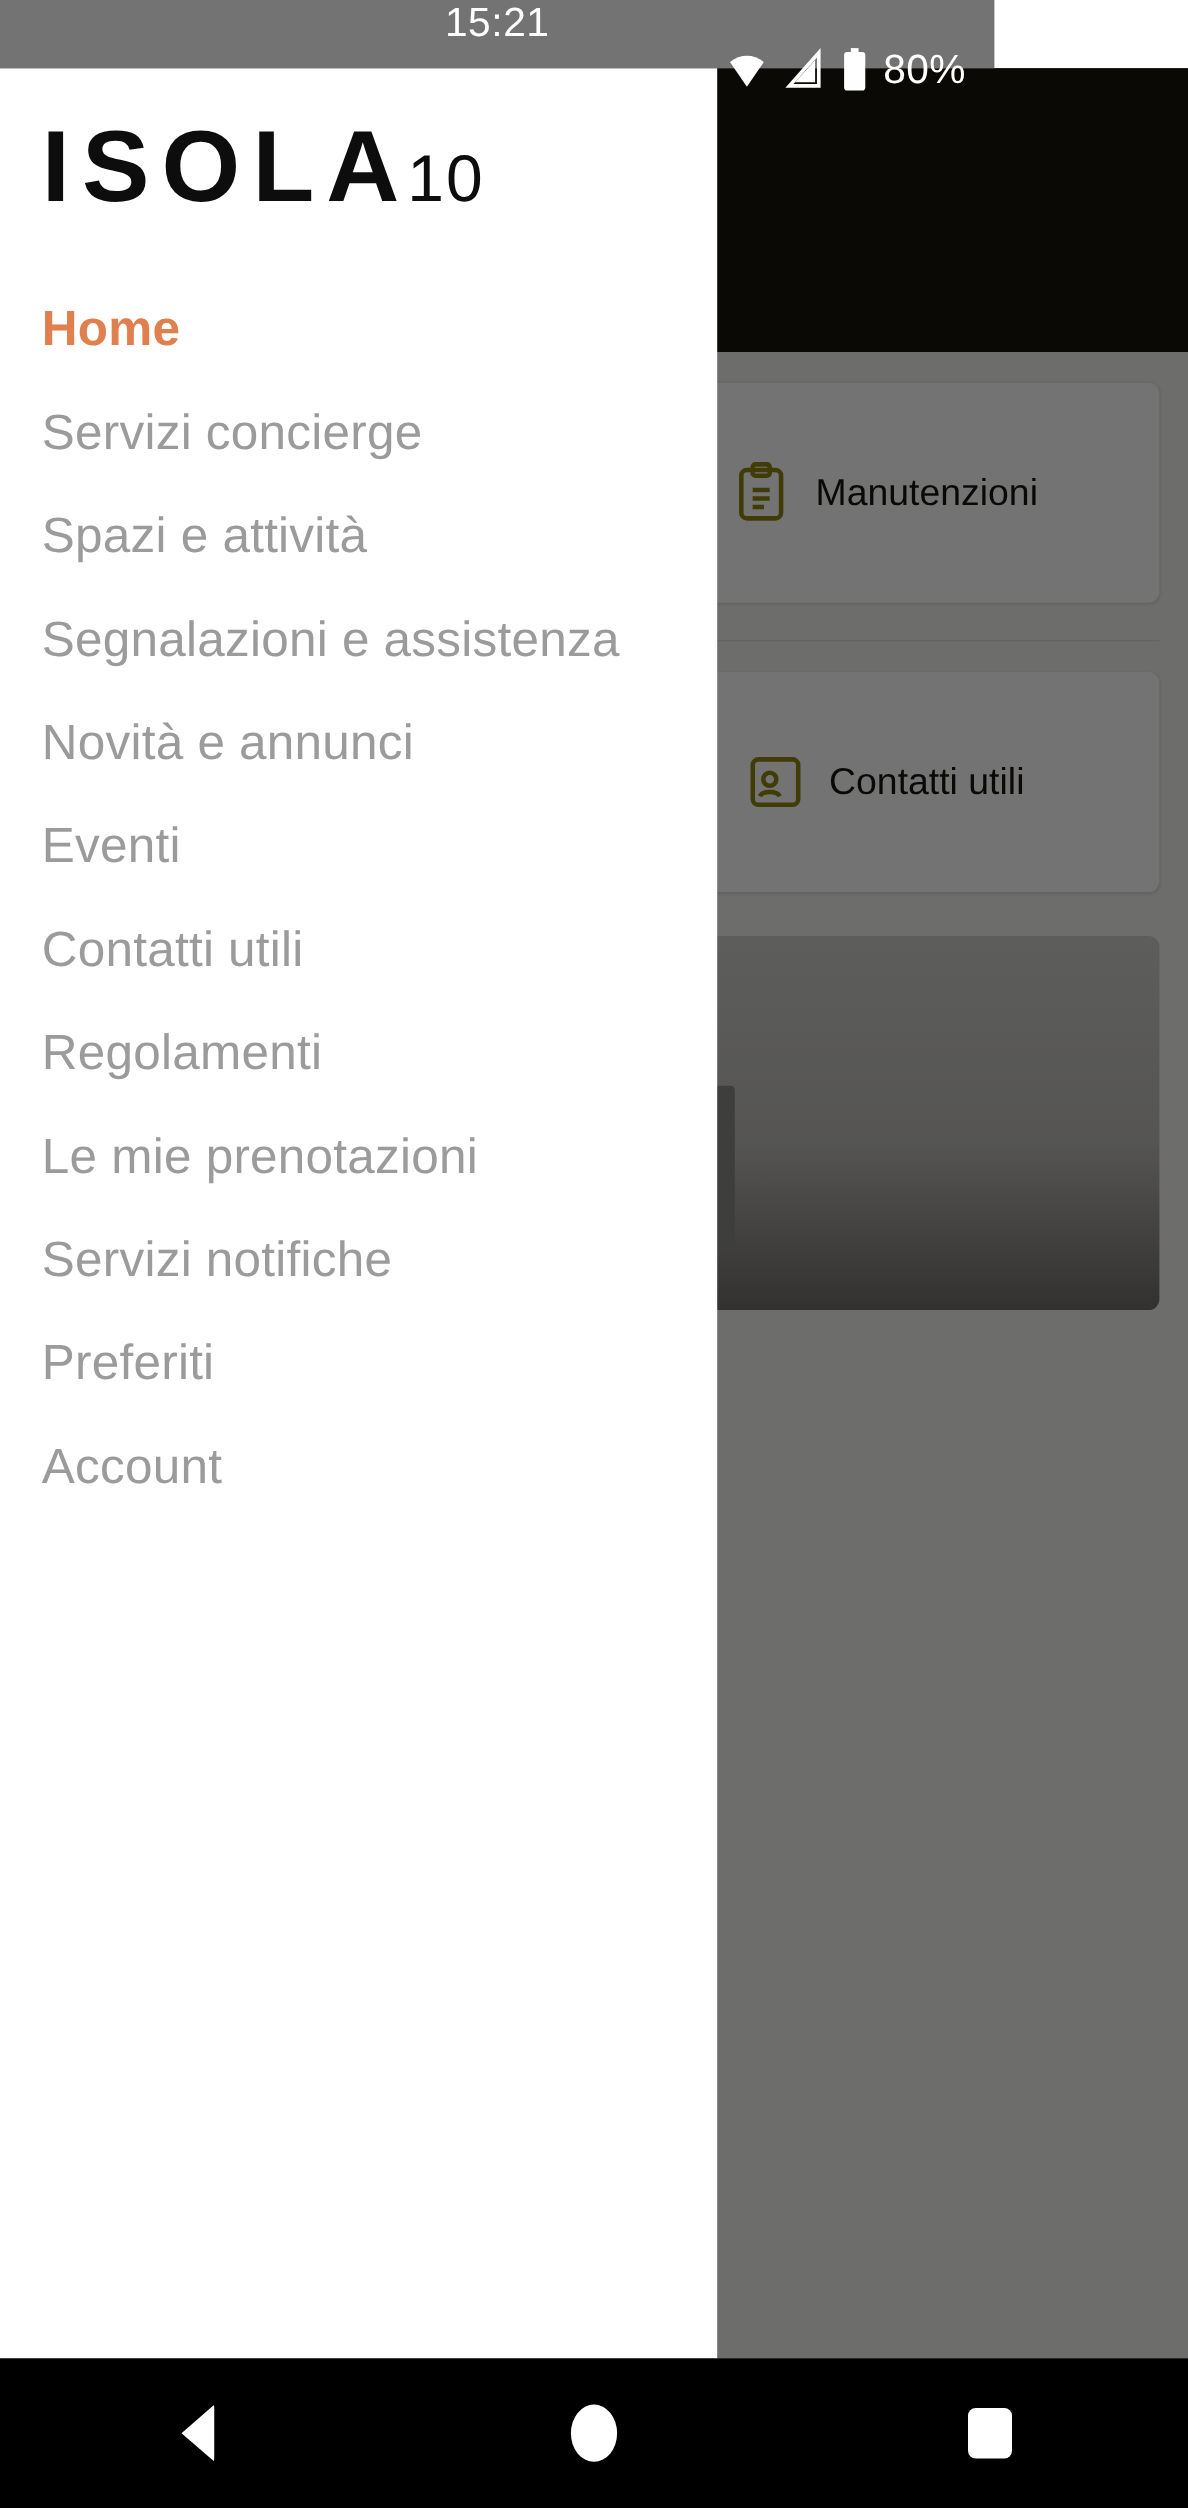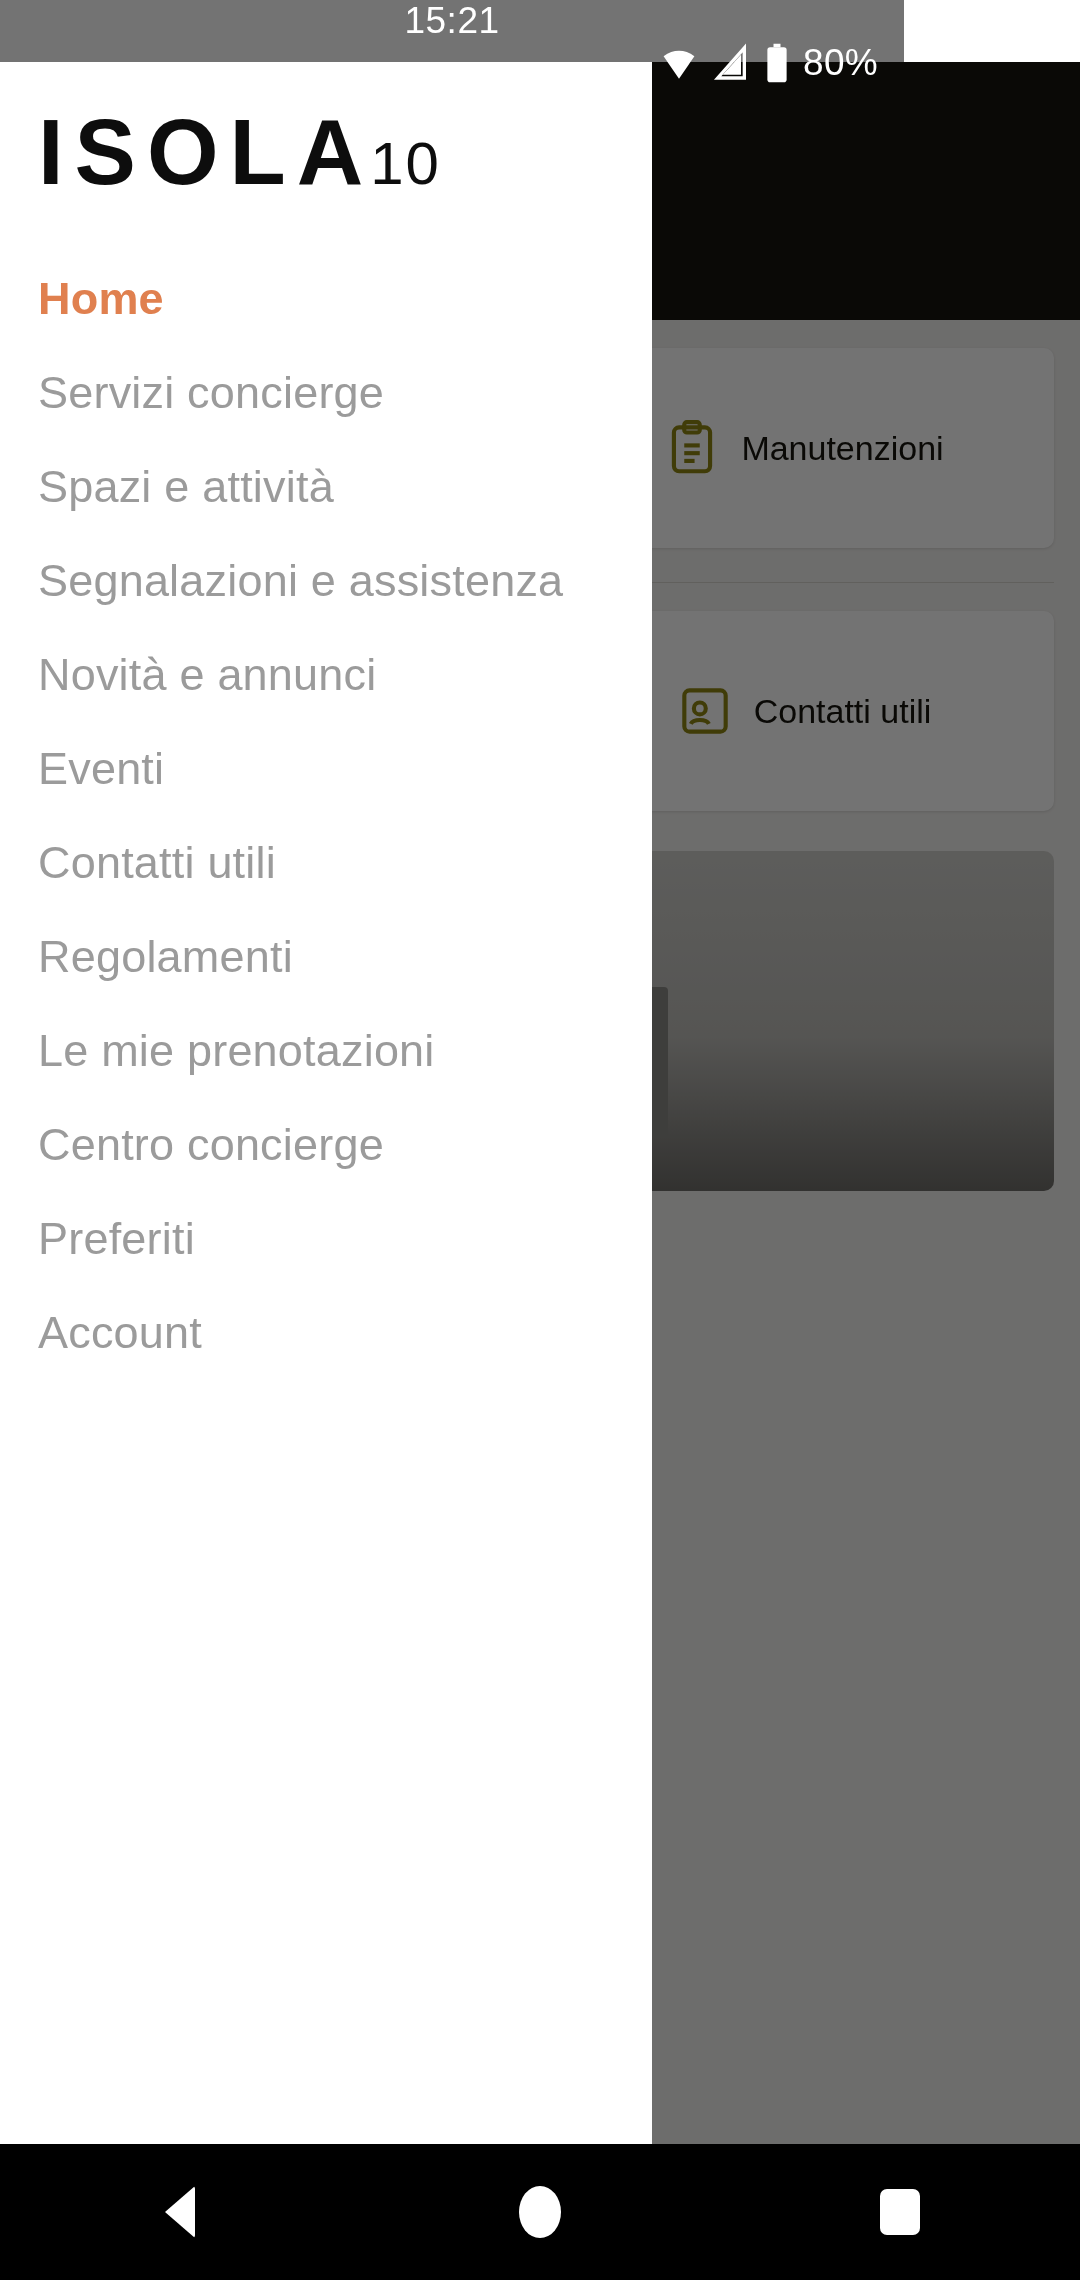--- a/index.html
+++ b/index.html
@@ -179,21 +179,21 @@
       <div class="menu-item">
         <span class="menu-label">Contatti utili</span>
       </div>
       <div class="menu-item">
         <span class="menu-label">Regolamenti</span>
       </div>
       <div class="menu-item">
         <span class="menu-label">Le mie prenotazioni</span>
       </div>
       <div class="menu-item">
-        <span class="menu-label">Centro concierge</span>
+        <span class="menu-label">Servizi notifiche</span>
       </div>
       <div class="menu-item">
         <span class="menu-label">Preferiti</span>
       </div>
       <div class="menu-item">
         <span class="menu-label">Account</span>
       </div>
     </nav>
   </div>
 

